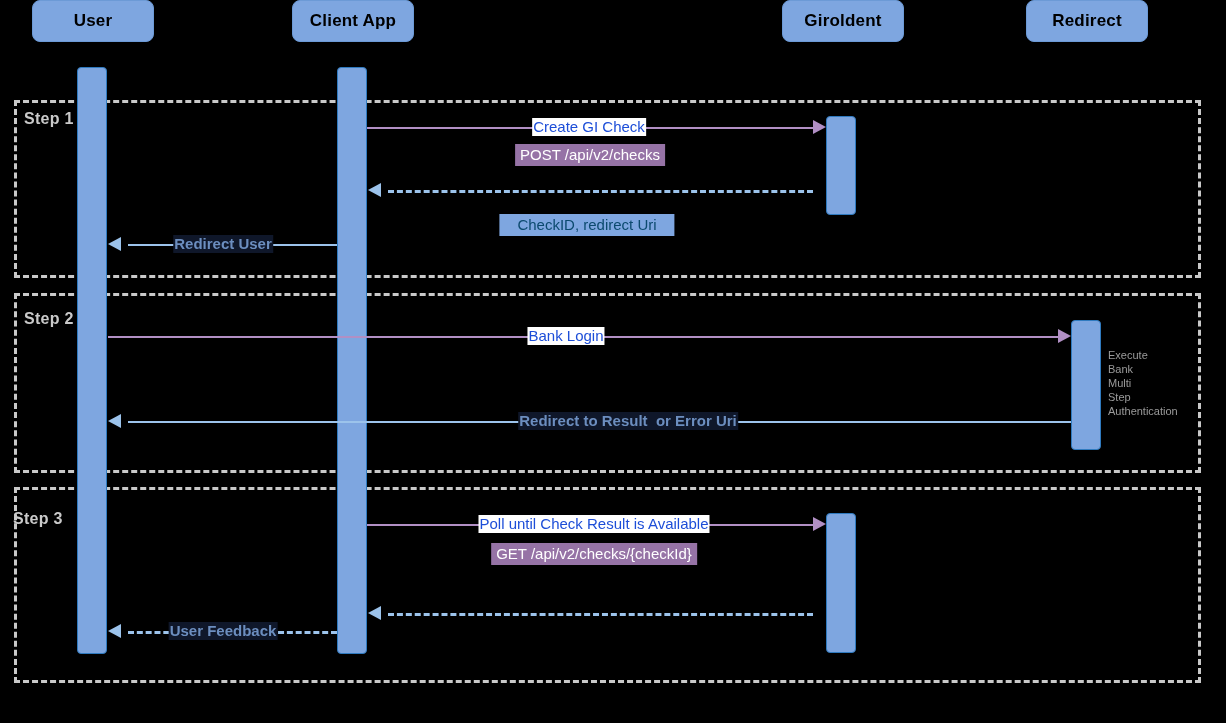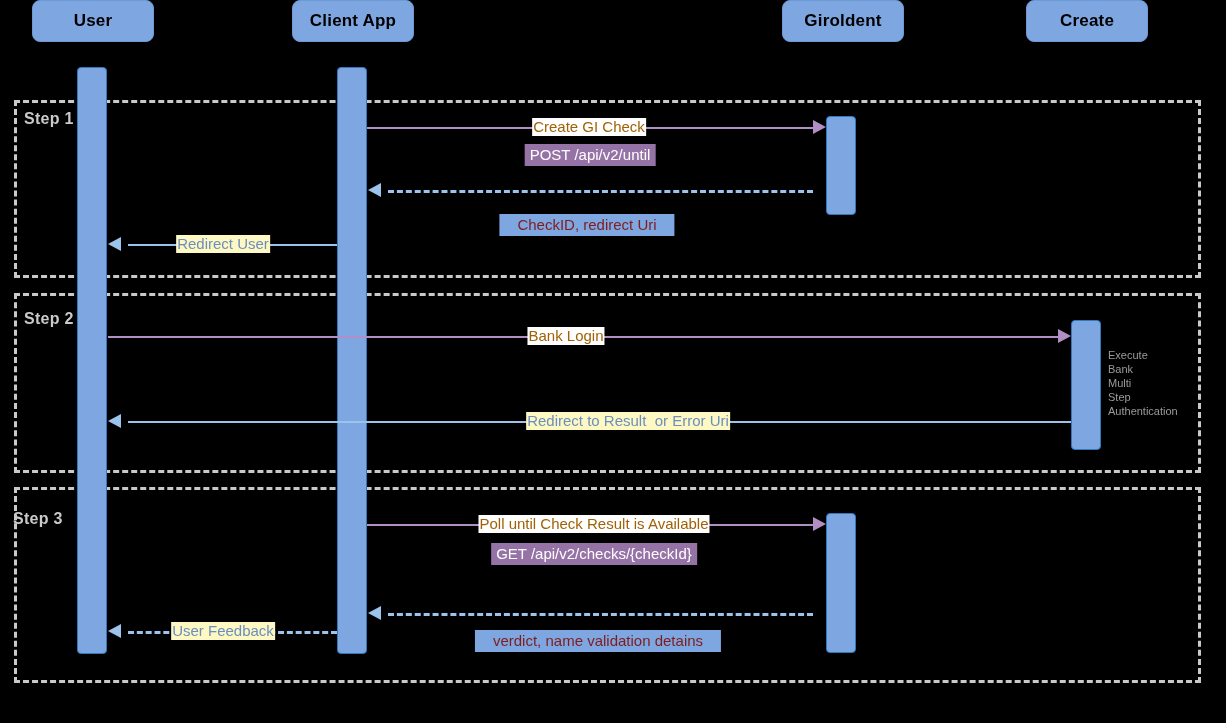--- a/index.html
+++ b/index.html
@@ -97,34 +97,35 @@
   
   .msg-label {
     position: absolute;
     font-size: 15px;
     white-space: pre;
     line-height: 18px;
     padding: 0 1px;
     transform: translate(-50%, -50%);
   }
   .lbl-purple-on-white {
-    color: #a16207;
+    color: #1d4ed8;
     background: #FFFFFF;
   }
   .lbl-white-on-purple {
     color: #FFFFFF;
     background: #9673A6;
     padding: 2px 5px;
   }
   .lbl-blue-on-white {
     color: #6C8EBF;
-    background: #fef9c3;
+    background: #0f172a;
+    font-weight: bold;
   }
   .lbl-white-on-blue {
-    color: #7f1d1d;
+    color: #0c4a6e;
     background: #7EA6E0;
     padding: 2px 18px;
   }
 
   
   .side-note {
     position: absolute;
     color: #9A9A9A;
     font-size: 11px;
     font-weight: normal;
@@ -141,21 +142,21 @@
   <div class="participant" style="left:32px;  top:0px; width:120px;">
     <span>User</span>
   </div>
   <div class="participant" style="left:292px; top:0px; width:120px;">
     <span>Client App</span>
   </div>
   <div class="participant" style="left:782px; top:0px; width:120px;">
     <span>Giroldent</span>
   </div>
   <div class="participant" style="left:1026px; top:0px; width:120px;">
-    <span>Create</span>
+    <span>Redirect</span>
   </div>
 
   
   <div class="frame" style="left:14px; top:100px; width:1187px; height:178px;"></div>
   <div class="frame-label" style="left:24px; top:110px;">Step 1</div>
 
   <div class="frame" style="left:14px; top:293px; width:1187px; height:180px;"></div>
   <div class="frame-label" style="left:24px; top:310px;">Step 2</div>
 
   <div class="frame" style="left:14px; top:487px; width:1187px; height:196px;"></div>
@@ -167,21 +168,21 @@
   <div class="activation" style="left:826px;  top:116px; height:99px;"></div>
   <div class="activation" style="left:1071px; top:320px; height:130px;"></div>
   <div class="activation" style="left:826px;  top:513px; height:140px;"></div>
 
   
 
   
   <div class="msg-line purple" style="left:367px; top:127px; width:446px;"></div>
   <div class="arrow-head right purple" style="left:813px; top:120px;"></div>
   <div class="msg-label lbl-purple-on-white" style="left:589px; top:127px;">Create GI Check</div>
-  <div class="msg-label lbl-white-on-purple" style="left:590px; top:155px;">POST /api/v2/until</div>
+  <div class="msg-label lbl-white-on-purple" style="left:590px; top:155px;">POST /api/v2/checks</div>
 
    client (dashed blue, leftwards) --&gt;
   <div class="msg-line blue dashed" style="left:388px; top:190px; width:425px;"></div>
   <div class="arrow-head left blue" style="left:368px; top:183px;"></div>
   <div class="msg-label lbl-white-on-blue" style="left:587px; top:225px;">CheckID, redirect Uri</div>
 
   
   <div class="msg-line blue" style="left:128px; top:244px; width:209px;"></div>
   <div class="arrow-head left blue" style="left:108px; top:237px;"></div>
   <div class="msg-label lbl-blue-on-white" style="left:223px; top:244px;">Redirect User</div>
@@ -209,20 +210,19 @@
 
   
   <div class="msg-line purple" style="left:367px; top:524px; width:446px;"></div>
   <div class="arrow-head right purple" style="left:813px; top:517px;"></div>
   <div class="msg-label lbl-purple-on-white" style="left:594px; top:524px;">Poll until Check Result is Available</div>
   <div class="msg-label lbl-white-on-purple" style="left:594px; top:554px;">GET /api/v2/checks/{checkId}</div>
 
    client (dashed blue, leftwards) --&gt;
   <div class="msg-line blue dashed" style="left:388px; top:613px; width:425px;"></div>
   <div class="arrow-head left blue" style="left:368px; top:606px;"></div>
-  <div class="msg-label lbl-white-on-blue" style="left:598px; top:641px;">verdict, name validation detains</div>
 
    user (dashed blue, leftwards) --&gt;
   <div class="msg-line blue dashed" style="left:128px; top:631px; width:209px;"></div>
   <div class="arrow-head left blue" style="left:108px; top:624px;"></div>
   <div class="msg-label lbl-blue-on-white" style="left:223px; top:631px;">User Feedback</div>
 
 </div>
 
 </body></html>

